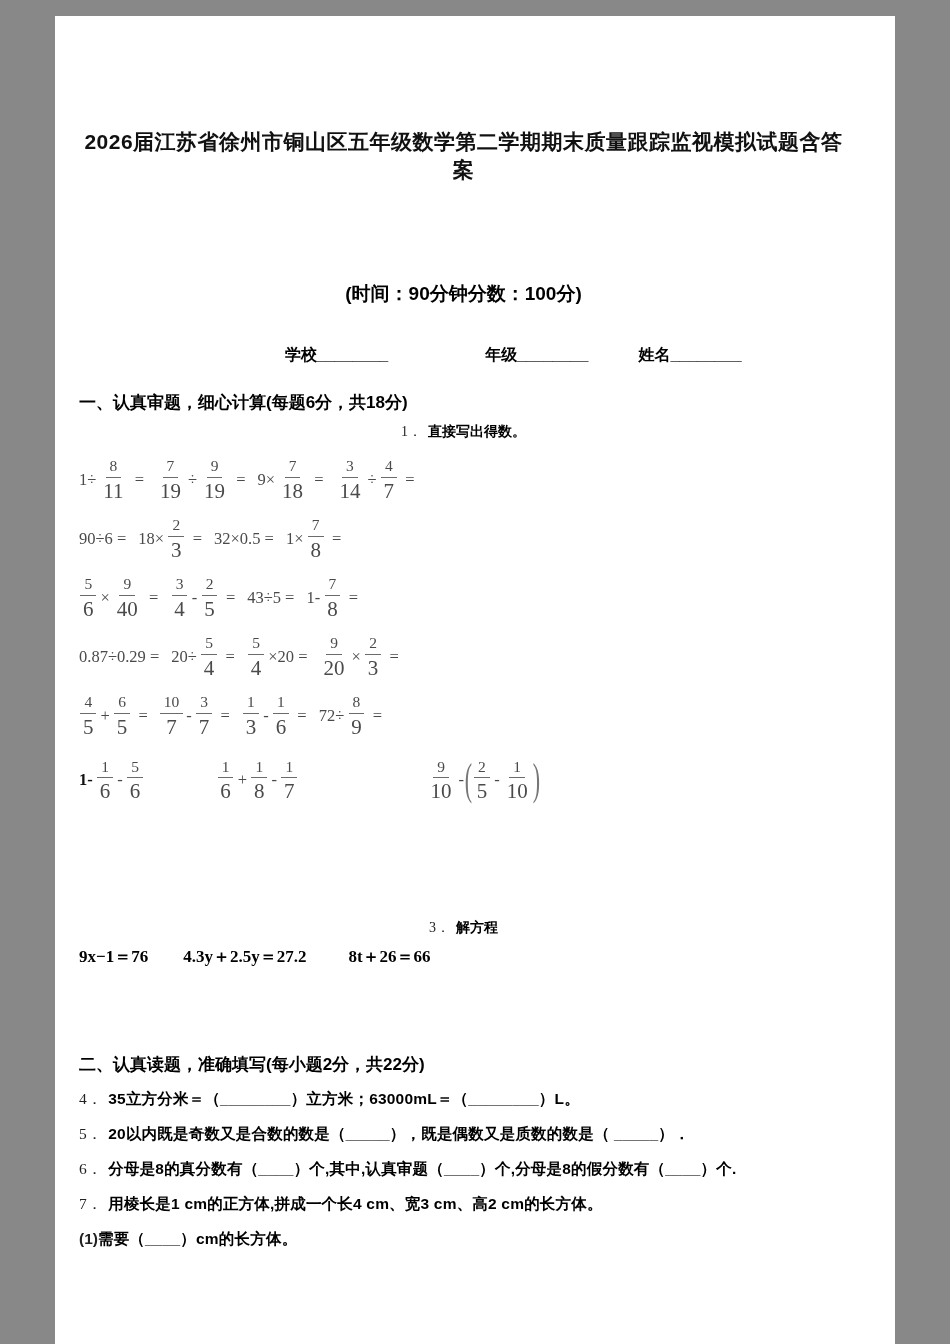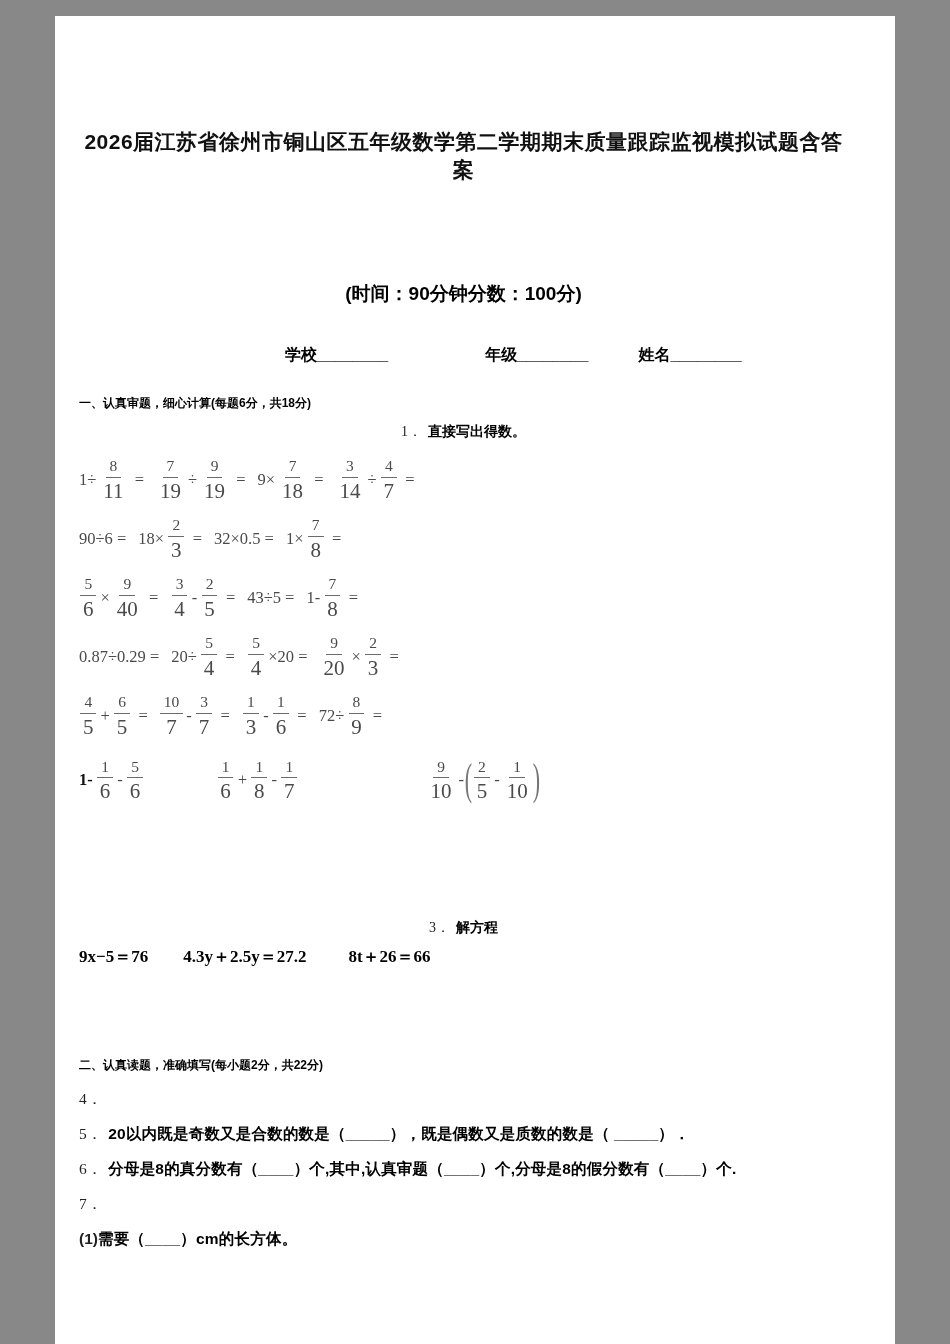--- a/index.html
+++ b/index.html
@@ -17,21 +17,21 @@
     display:flex; justify-content:center; margin-top:98px;
     font-size:19px; font-weight:bold; line-height:24px;
   }
   .fields {
     display:flex; margin-top:38px; padding-left:206px;
     font-size:16px; font-weight:bold; line-height:22px;
   }
   .fields .f2 { margin-left:97px; }
   .fields .f3 { margin-left:50px; }
   .sec-heading {
-    margin-top:26px; font-size:12px; font-weight:bold; line-height:22px;
+    margin-top:26px; font-size:17px; font-weight:bold; line-height:22px;
   }
   .q-label { margin-top:5px; font-size:14px; line-height:24px;text-align:center; }
   .q-label .qnum {
     font-family:"Liberation Serif", serif; font-weight:normal; color:#222;
     margin-right:6px;
   }
   .q-label .qtext { font-weight:bold; }
   
   .math-rows { margin-top:6px; }
   .mrow { display:flex; align-items:center; height:59px; gap:12px; }
@@ -134,41 +134,43 @@
         <span class="mcell"><span class="frac"><span class="num">1</span><span class="den">6</span></span><span class="mtxt">+</span><span class="frac"><span class="num">1</span><span class="den">8</span></span><span class="mtxt">-</span><span class="frac"><span class="num">1</span><span class="den">7</span></span></span>
         <span class="mcell"><span class="frac"><span class="num">9</span><span class="den">10</span></span><span class="mtxt">-</span><span class="paren">(</span><span class="frac"><span class="num">2</span><span class="den">5</span></span><span class="mtxt">-</span><span class="frac"><span class="num">1</span><span class="den">10</span></span><span class="paren">)</span></span>
       </div>
     </div>
 
   <div class="q-label q3-label">
     <span class="qnum">3．</span><span class="qtext">解方程</span>
   </div>
 
   <div class="equations">
-    <span class="eq1">9x−5＝76</span>
+    <span class="eq1">9x−1＝76</span>
     <span class="eq2">4.3y＋2.5y＝27.2</span>
     <span class="eq3">8t＋26＝66</span>
   </div>
 
   <div class="sec-heading sec2-heading">二、认真读题，准确填写(每小题2分，共22分)</div>
 
   <div class="items">
     <div class="item">
       <span class="inum">4．</span>
+      <span class="itext">35立方分米＝（________）立方米；63000mL＝（________）L。</span>
     </div>
     <div class="item">
       <span class="inum">5．</span>
       <span class="itext">20以内既是奇数又是合数的数是（_____），既是偶数又是质数的数是（ _____）．</span>
     </div>
     <div class="item">
       <span class="inum">6．</span>
       <span class="itext">分母是8的真分数有（____）个,其中,认真审题（____）个,分母是8的假分数有（____）个.</span>
     </div>
     <div class="item">
       <span class="inum">7．</span>
+      <span class="itext">用棱长是1 cm的正方体,拼成一个长4 cm、宽3 cm、高2 cm的长方体。</span>
     </div>
     <div class="item sub">
       <span class="inum">(1)</span>
       <span class="itext">需要（____）cm的长方体。</span>
     </div>
   </div>
 
 </div>
 
 </body></html>

